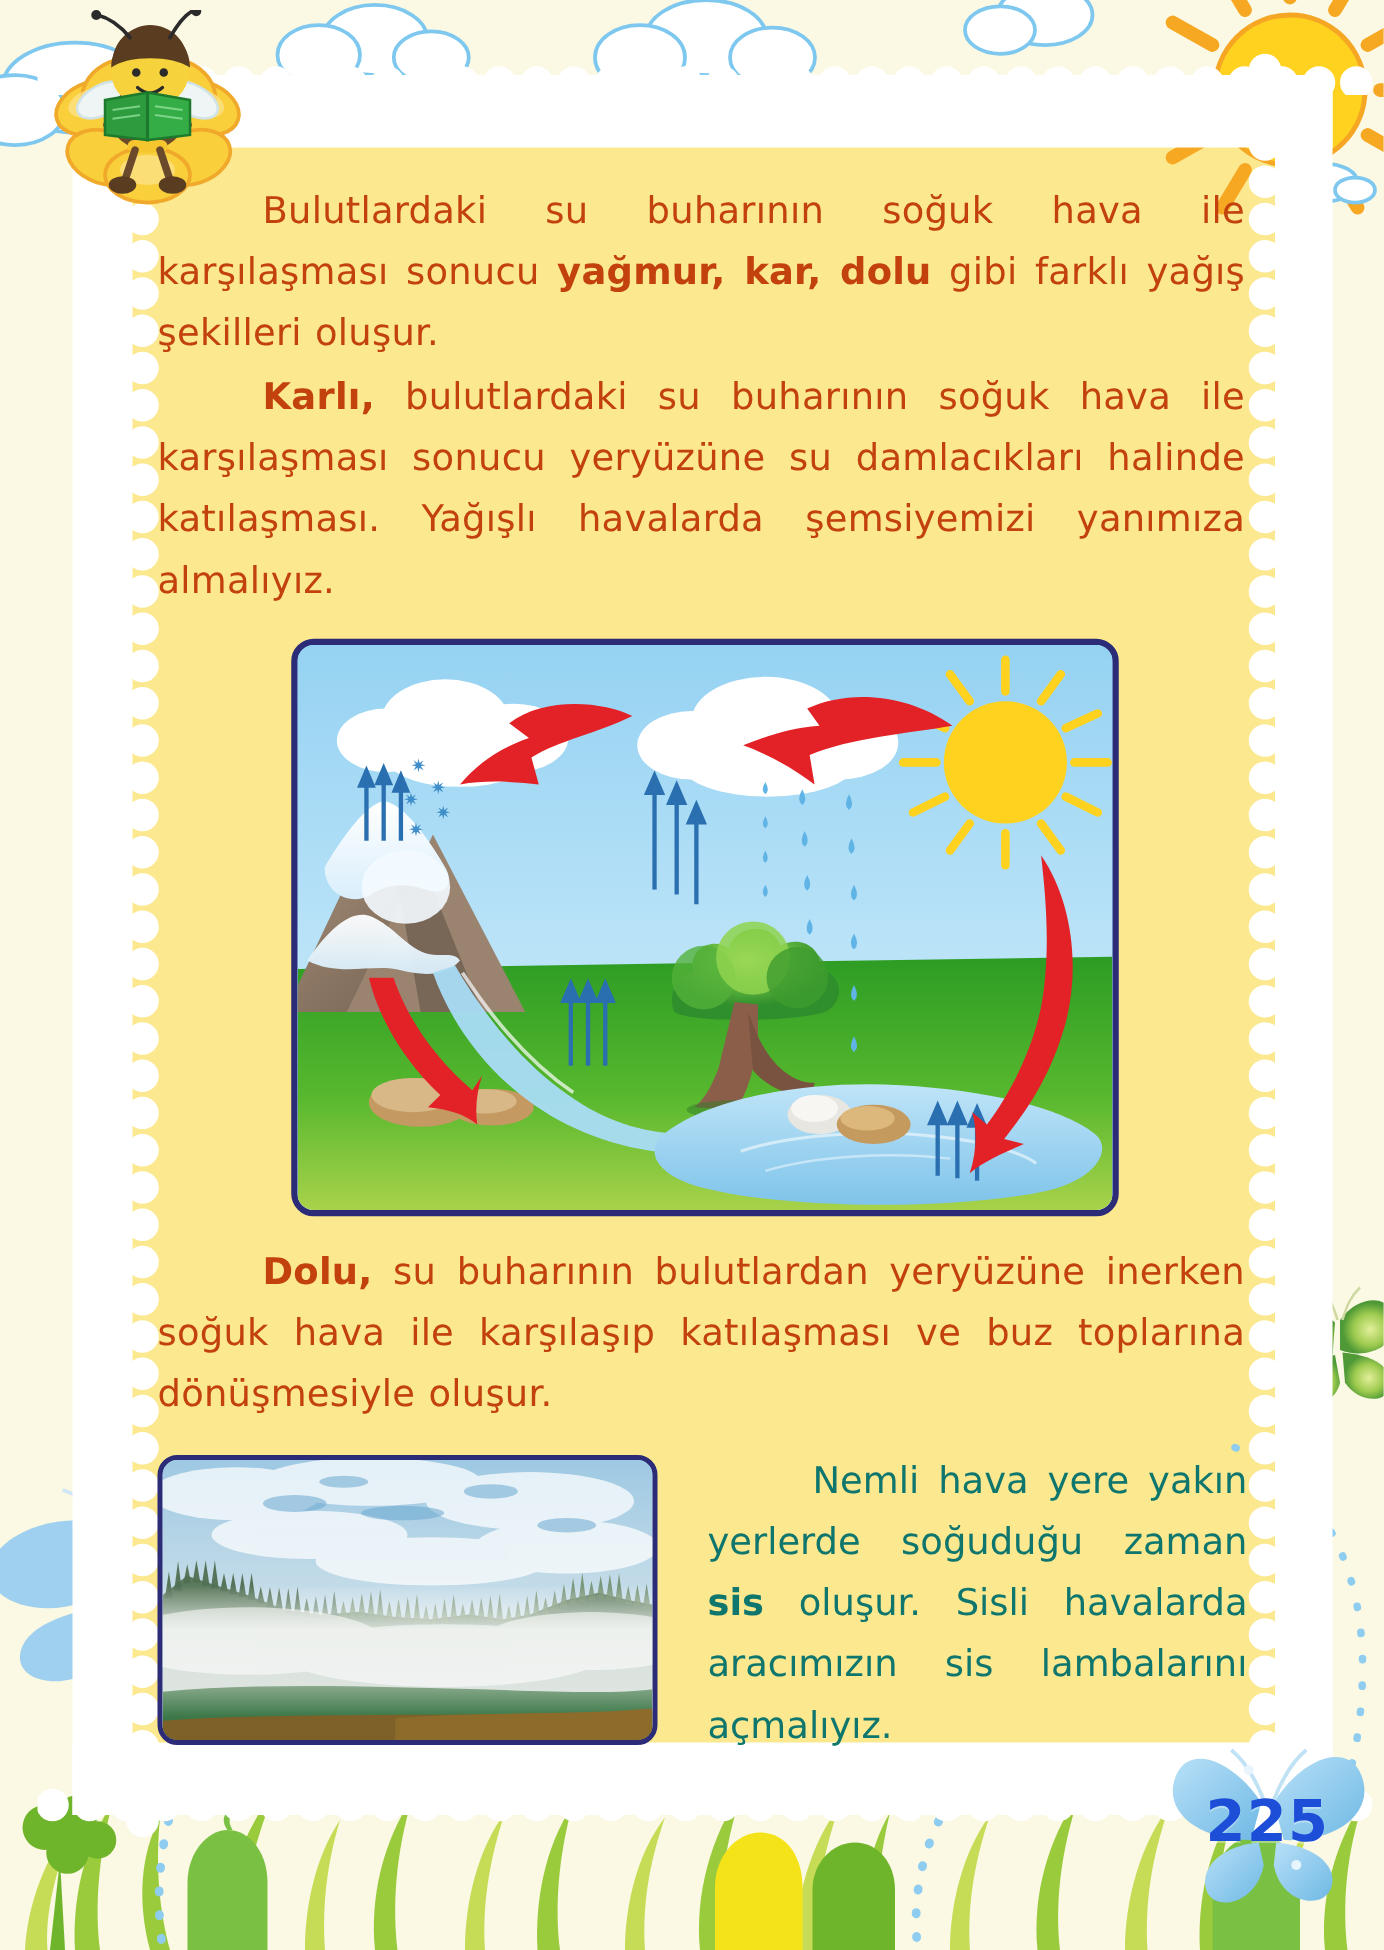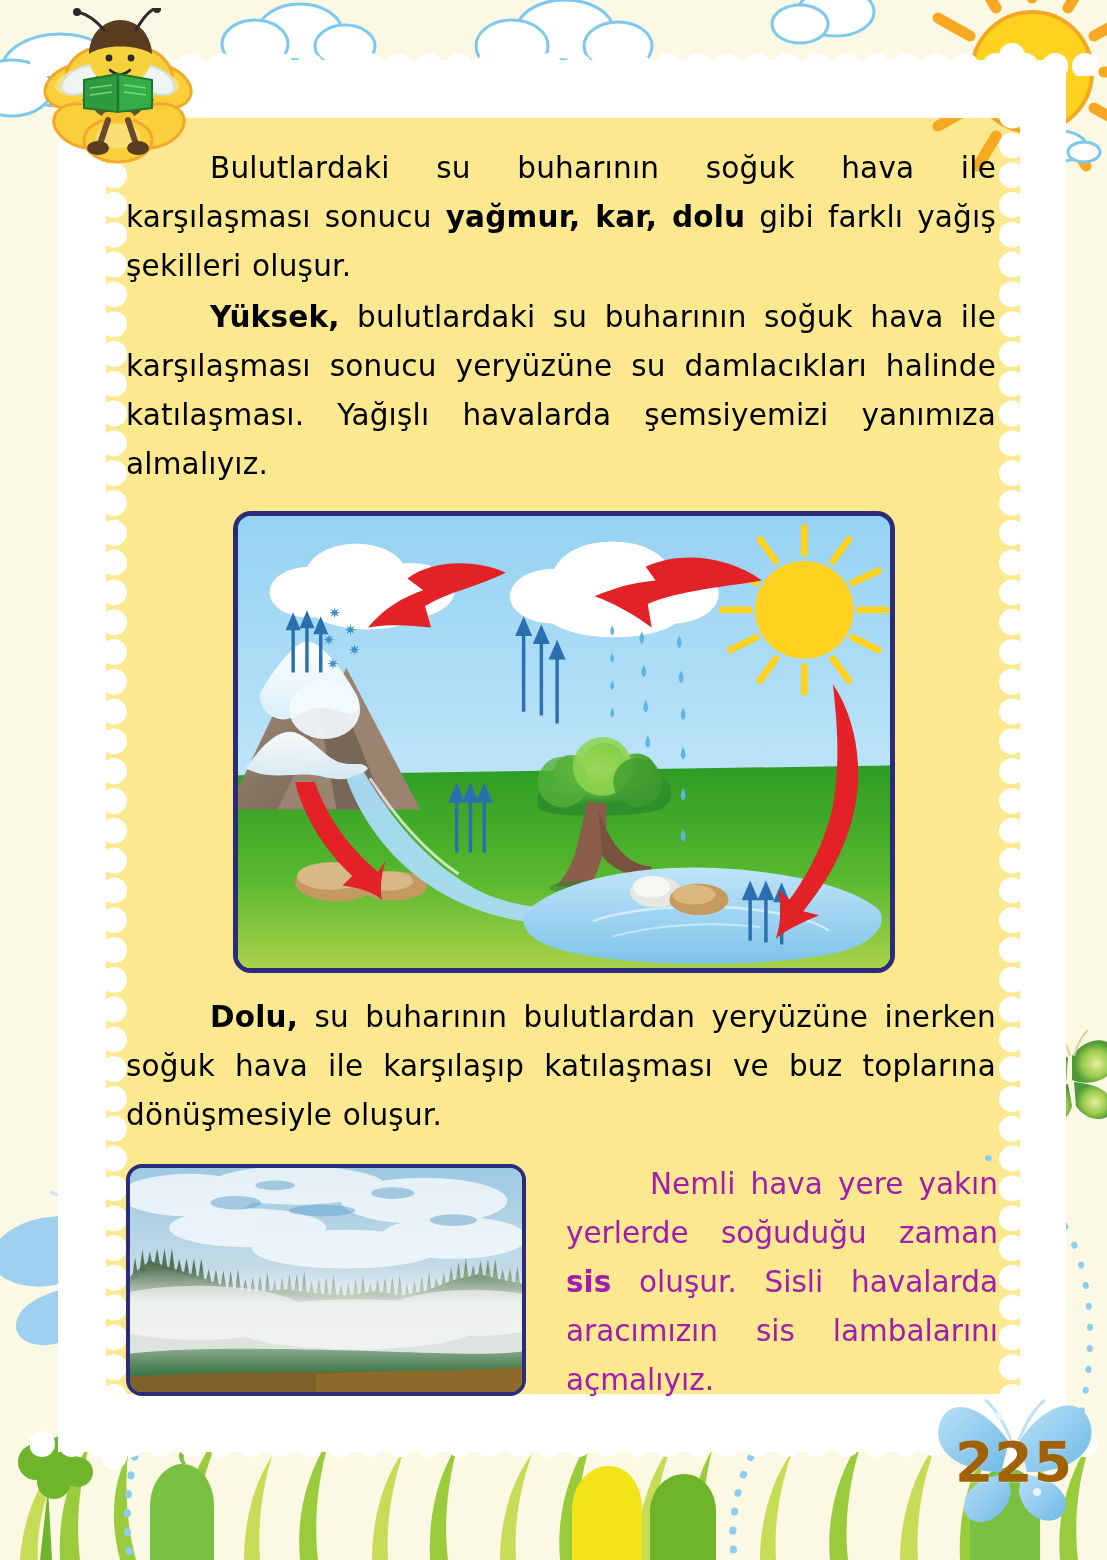--- a/index.html
+++ b/index.html
@@ -44,21 +44,21 @@
 
   
   #content {
     position: relative; z-index: 6;
     padding: 26px 28px 0 22px;
   }
   p.para {
     font-family: "DejaVu Sans", sans-serif;
     font-size: 29.5px;
     line-height: 49px;
-    color: #000000;
+    color: #c2410c;
     text-align: justify;
     text-indent: 84px;
     letter-spacing: .2px;
     word-spacing: 1px;
     margin: 0 0 2px 0;
     -webkit-font-smoothing: antialiased;
   }
   p.para b { font-weight: 700; }
 
   
@@ -85,39 +85,39 @@
   }
   #fog-svg { display: block; width: 100%; height: 100%; }
 
   #fog-text {
     position: absolute; z-index: 6;
     left: 462px; top: 1042px; width: 432px;
   }
   #fog-text p {
     font-family: "DejaVu Sans", sans-serif;
     font-size: 29.5px; line-height: 49px;
-    color: #a21caf; text-align: justify; text-indent: 84px;
+    color: #0f766e; text-align: justify; text-indent: 84px;
   }
   #fog-text p b { font-weight: 700; }
 
   
   #grass { position: absolute; left: 0; bottom: 0; width: 1107px; height: 150px; }
 
   
   #pagenum {
     position: absolute; z-index: 8;
     right: 8px; bottom: 30px;
     width: 170px; height: 150px;
   }
   #pagenum .num {
     position: absolute; left: 0; top: 50px; width: 170px;
     text-align: center;
     font-family: "DejaVu Sans", sans-serif;
-    font-size: 55px; font-weight: 700;
-    color: #a16207; letter-spacing: 1px;
+    font-size: 46px; font-weight: 700;
+    color: #1d4ed8; letter-spacing: 1px;
     text-shadow: 0 1px 0 rgba(255,255,255,.35);
   }
 
   
   #bee { position: absolute; z-index: 9; left: 28px; top: 8px; width: 180px; height: 165px; }
 </style>
 </head>
 <body>
 
 <div id="page">
@@ -405,21 +405,21 @@
       </g>
   </svg>
 
   <div id="card">
 
     <div id="content">
       <p class="para">
         <span>Bulutlardaki su buharının soğuk hava ile karşılaşması sonucu </span><b>yağmur, kar, dolu</b><span> gibi farklı yağış şekilleri oluşur.</span>
       </p>
       <p class="para">
-        <b>Yüksek,</b><span> bulutlardaki su buharının soğuk hava ile karşılaşması sonucu yeryüzüne su damlacıkları halinde katılaşması. Yağışlı havalarda şemsiyemizi yanımıza almalıyız.</span>
+        <b>Karlı,</b><span> bulutlardaki su buharının soğuk hava ile karşılaşması sonucu yeryüzüne su damlacıkları halinde katılaşması. Yağışlı havalarda şemsiyemizi yanımıza almalıyız.</span>
       </p>
     </div>
 
     <div id="cycle-fig">
       <svg id="cycle-svg" viewBox="0 0 662 462" preserveAspectRatio="none">
         <defs>
           <linearGradient id="sky" x1="0" y1="0" x2="0" y2="1">
             <stop offset="0%" stop-color="#95d2f2"></stop>
             <stop offset="70%" stop-color="#c5e8fa"></stop>
             <stop offset="100%" stop-color="#dff3fc"></stop>

